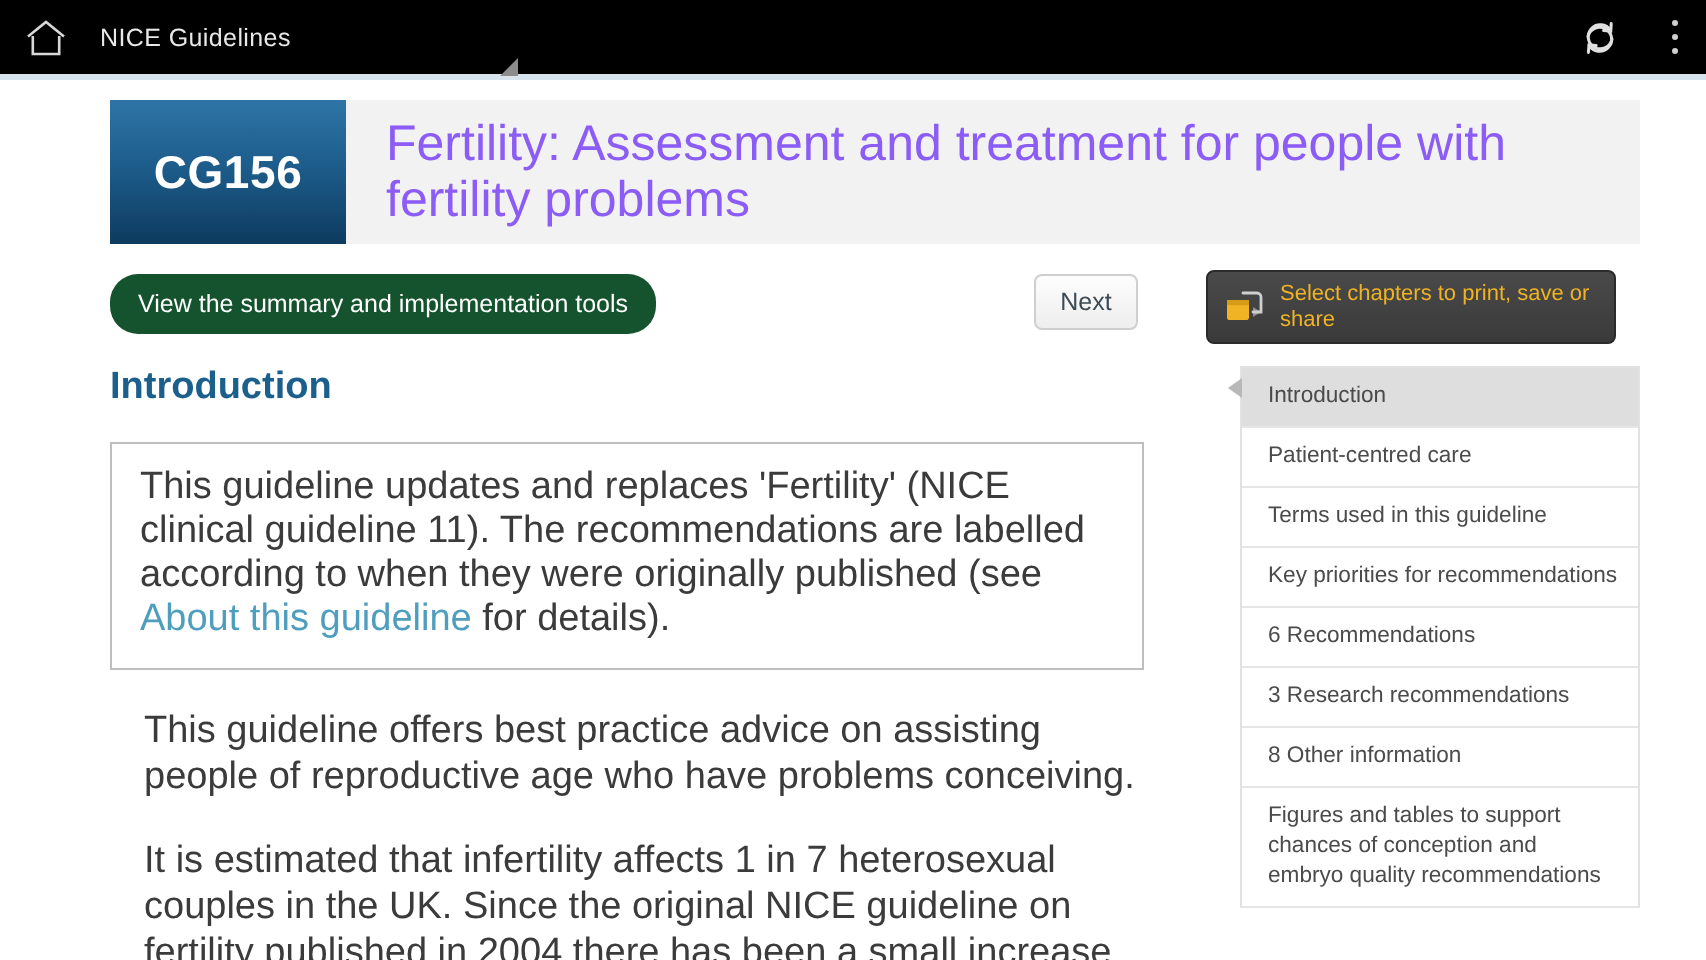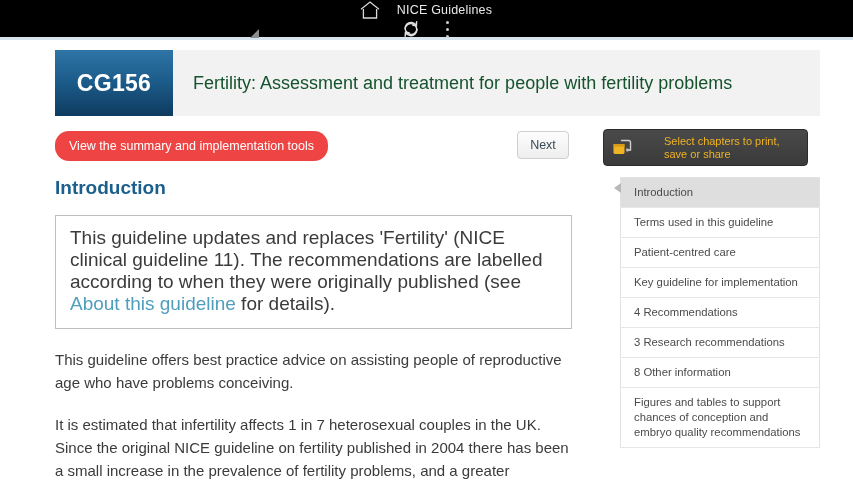--- a/index.html
+++ b/index.html
@@ -17,21 +17,20 @@
 
   
   .appbar {
     position: relative;
     height: 37px;
     background: #000000;
     display: flex;
     align-items: center;
     box-sizing: border-box;
     padding: 0 14px 0 12px;
-    flex-direction: column;
   }
   .appbar-left {
     display: flex;
     align-items: center;
     gap: 16px;
     flex: 1 1 auto;
     min-width: 0;
   }
   .home-icon {
     width: 22px;
@@ -104,41 +103,41 @@
     color: #ffffff;
     font-size: 23px;
     font-weight: bold;
     letter-spacing: 0.3px;
     display: flex;
     align-items: center;
     justify-content: center;
   }
   .doc-title {
     flex: 1 1 auto;
-    color: #14532d;
-    font-size: 18px;
+    color: #8b5cf6;
+    font-size: 25px;
     line-height: 28px;
     padding: 8px 12px 8px 20px;
     display: flex;
     align-items: center;
   }
 
   
   .action-row {
     position: relative;
     margin: 15px 33px 0 55px;
     height: 34px;
   }
   .btn-summary {
     position: absolute;
     left: 0;
     top: 0;
     height: 30px;
     padding: 0 14px;
-    background: #ef4444;
+    background: #14532d;
     color: #ffffff;
     font-size: 12.5px;
     border: none;
     border-radius: 14px;
     display: flex;
     align-items: center;
     cursor: pointer;
   }
   .btn-next {
     position: absolute;
@@ -170,21 +169,20 @@
     gap: 8px;
     padding: 0 8px;
     box-sizing: border-box;
     cursor: pointer;
   }
   .chapters-icon { width: 20px; height: 18px; flex: 0 0 auto; display: block; }
   .btn-select-chapters .lbl {
     color: #f0b323;
     font-size: 11px;
     line-height: 12.5px;
-    margin-left: 24px;
   }
 
   
   .body-cols {
     position: relative;
     margin: 12px 33px 0 55px;
     display: flex;
     gap: 0;
   }
   .content-col {
@@ -204,23 +202,23 @@
     font-size: 19px;
     line-height: 22px;
     box-sizing: border-box;
   }
   .callout a {
     color: #4f9ebd;
     text-decoration: none;
   }
   .para {
     color: #3b3b3b;
-    font-size: 15px;
+    font-size: 19px;
     line-height: 23px;
-    margin: 19px 0 0 0;
+    margin: 19px 0 0 17px;
   }
 
   
   .sidebar-col {
     position: relative;
     width: 200px;
     flex: 0 0 200px;
     margin-left: 48px;
   }
   .toc {
@@ -321,30 +319,30 @@
       <p class="para">It is estimated that infertility affects 1 in 7 heterosexual couples in the UK. Since the original NICE guideline on fertility published in 2004 there has been a small increase in the prevalence of fertility problems, and a greater proportion of people now seeking help for such problems.</p>
     </div>
 
     <div class="sidebar-col">
       <div class="toc">
         <div class="toc-item selected">
           <span class="toc-pointer"></span>
           <span>Introduction</span>
         </div>
         <div class="toc-item">
+          <span>Patient-centred care</span>
+        </div>
+        <div class="toc-item">
           <span>Terms used in this guideline</span>
         </div>
         <div class="toc-item">
-          <span>Patient-centred care</span>
-        </div>
-        <div class="toc-item">
-          <span>Key guideline for implementation</span>
-        </div>
-        <div class="toc-item">
-          <span>4 Recommendations</span>
+          <span>Key priorities for recommendations</span>
+        </div>
+        <div class="toc-item">
+          <span>6 Recommendations</span>
         </div>
         <div class="toc-item">
           <span>3 Research recommendations</span>
         </div>
         <div class="toc-item">
           <span>8 Other information</span>
         </div>
         <div class="toc-item">
           <span>Figures and tables to support chances of conception and embryo quality recommendations</span>
         </div>

